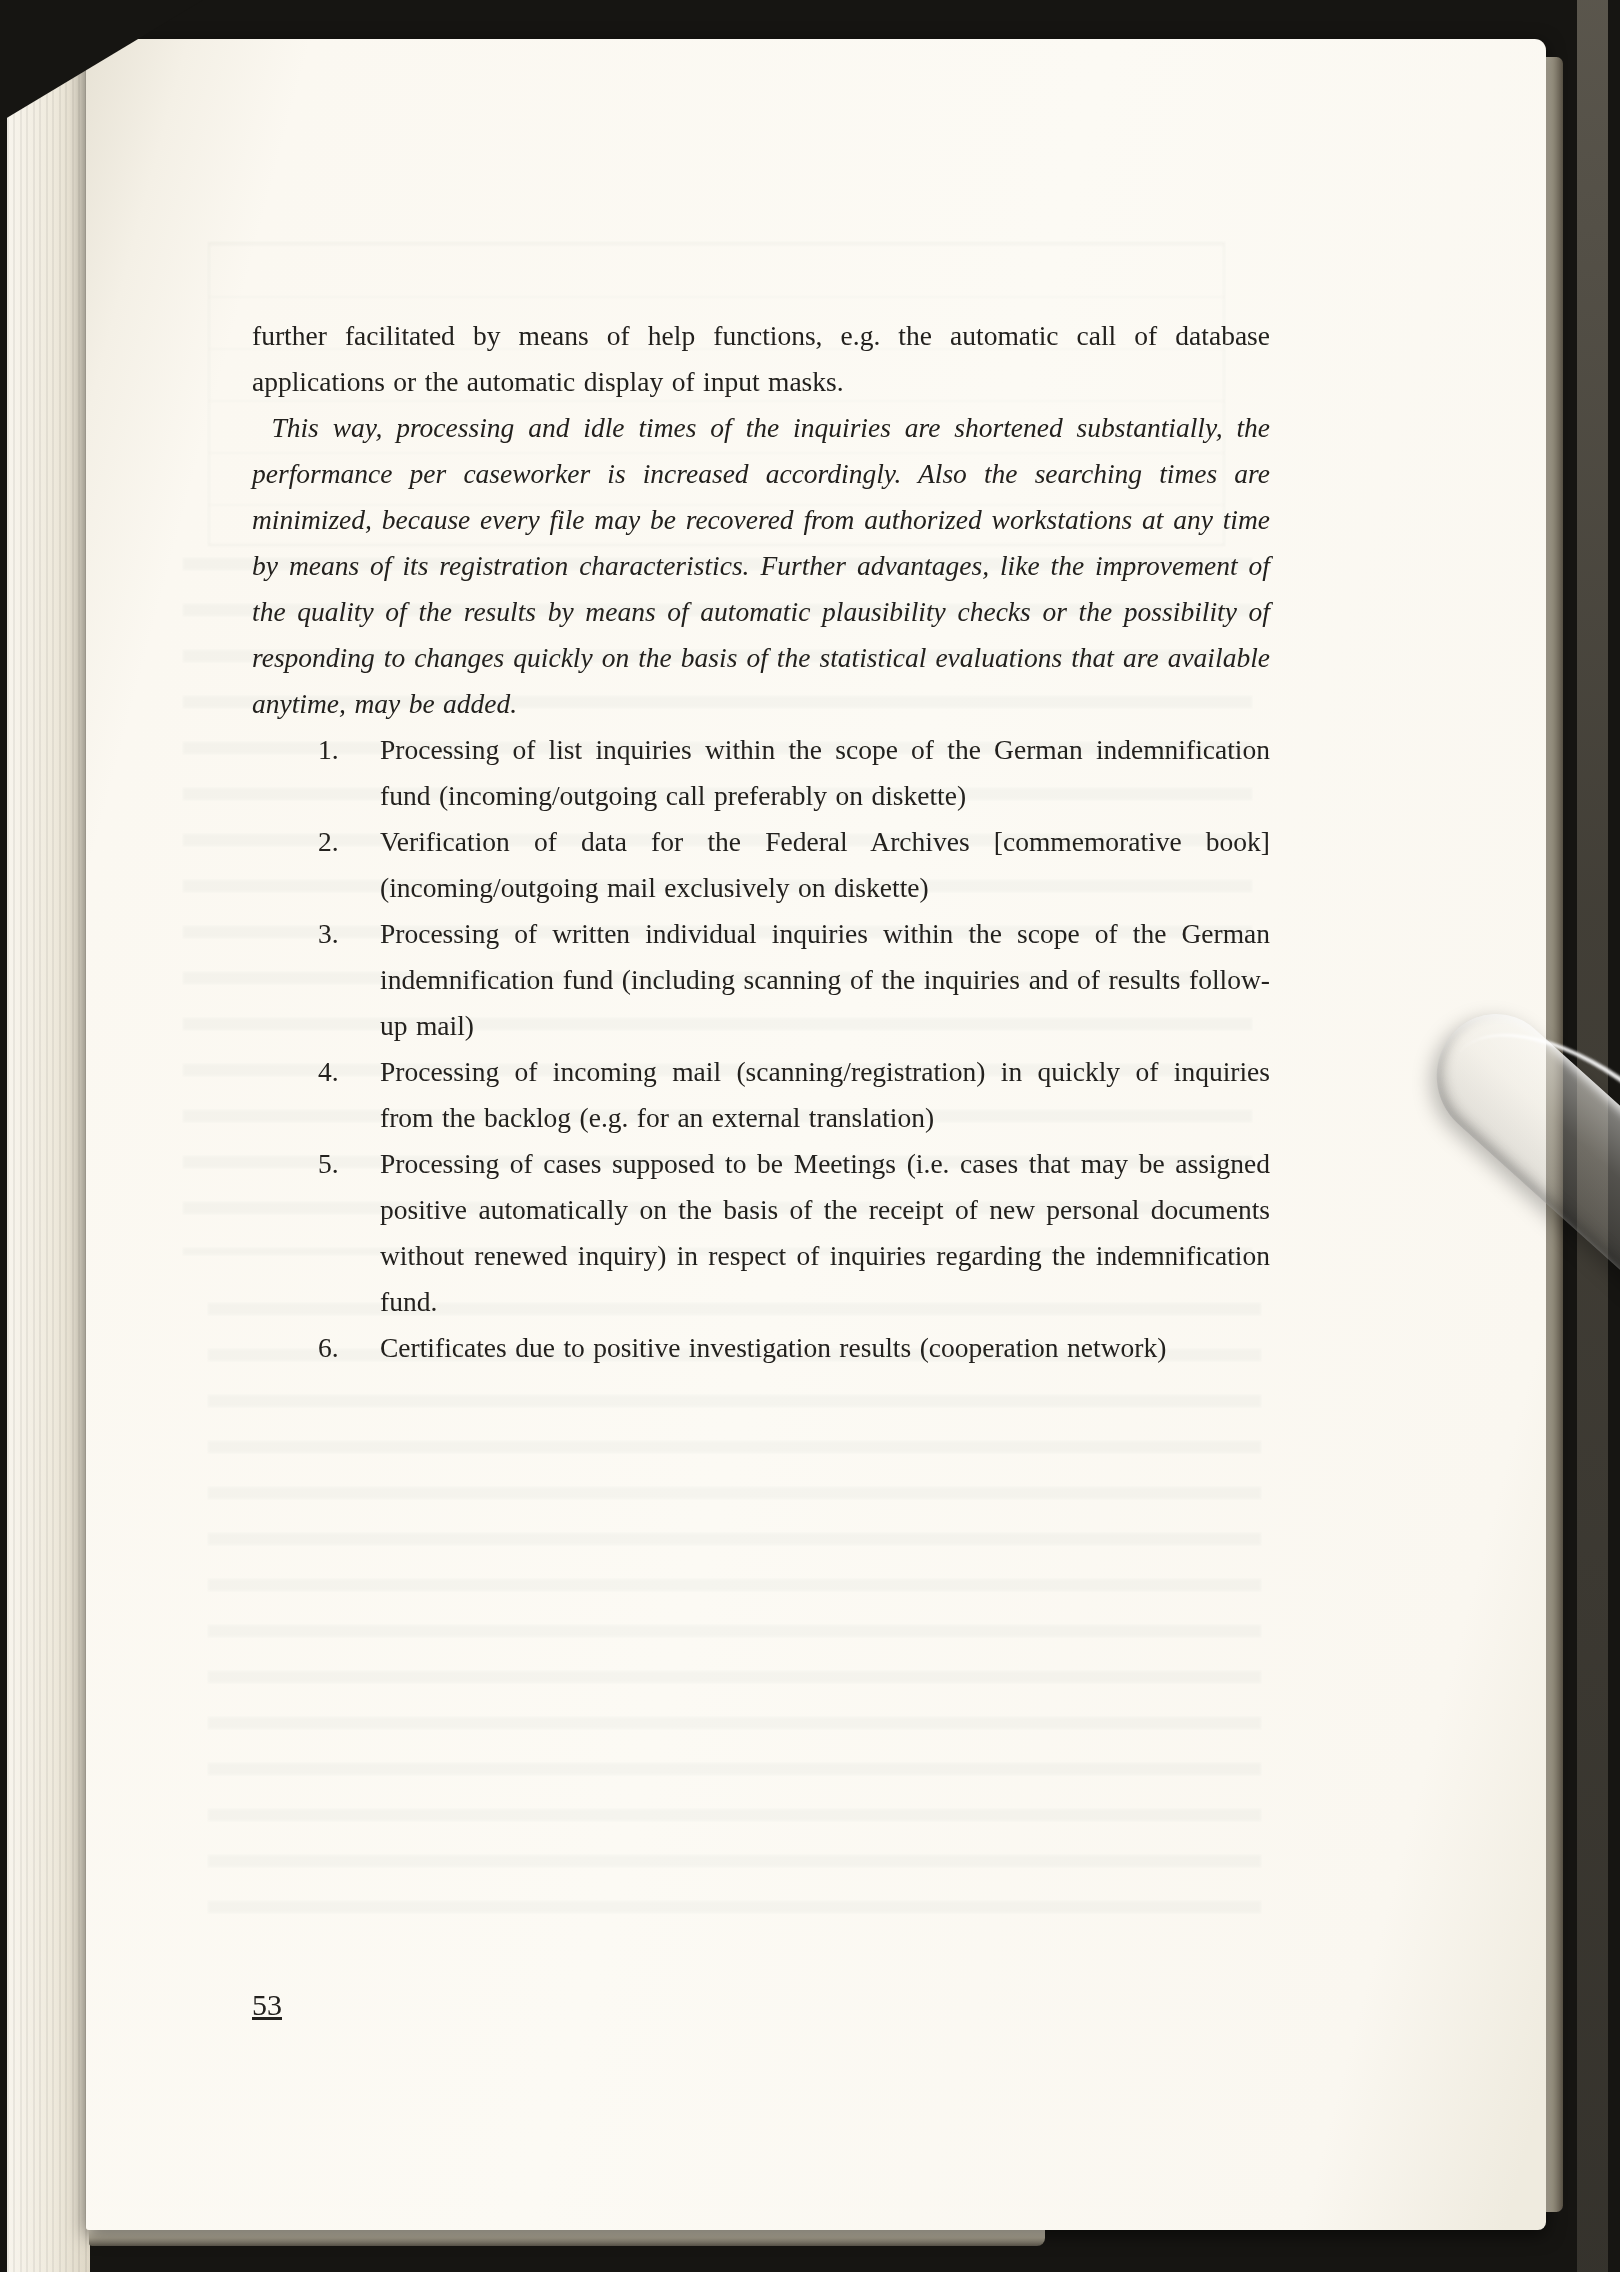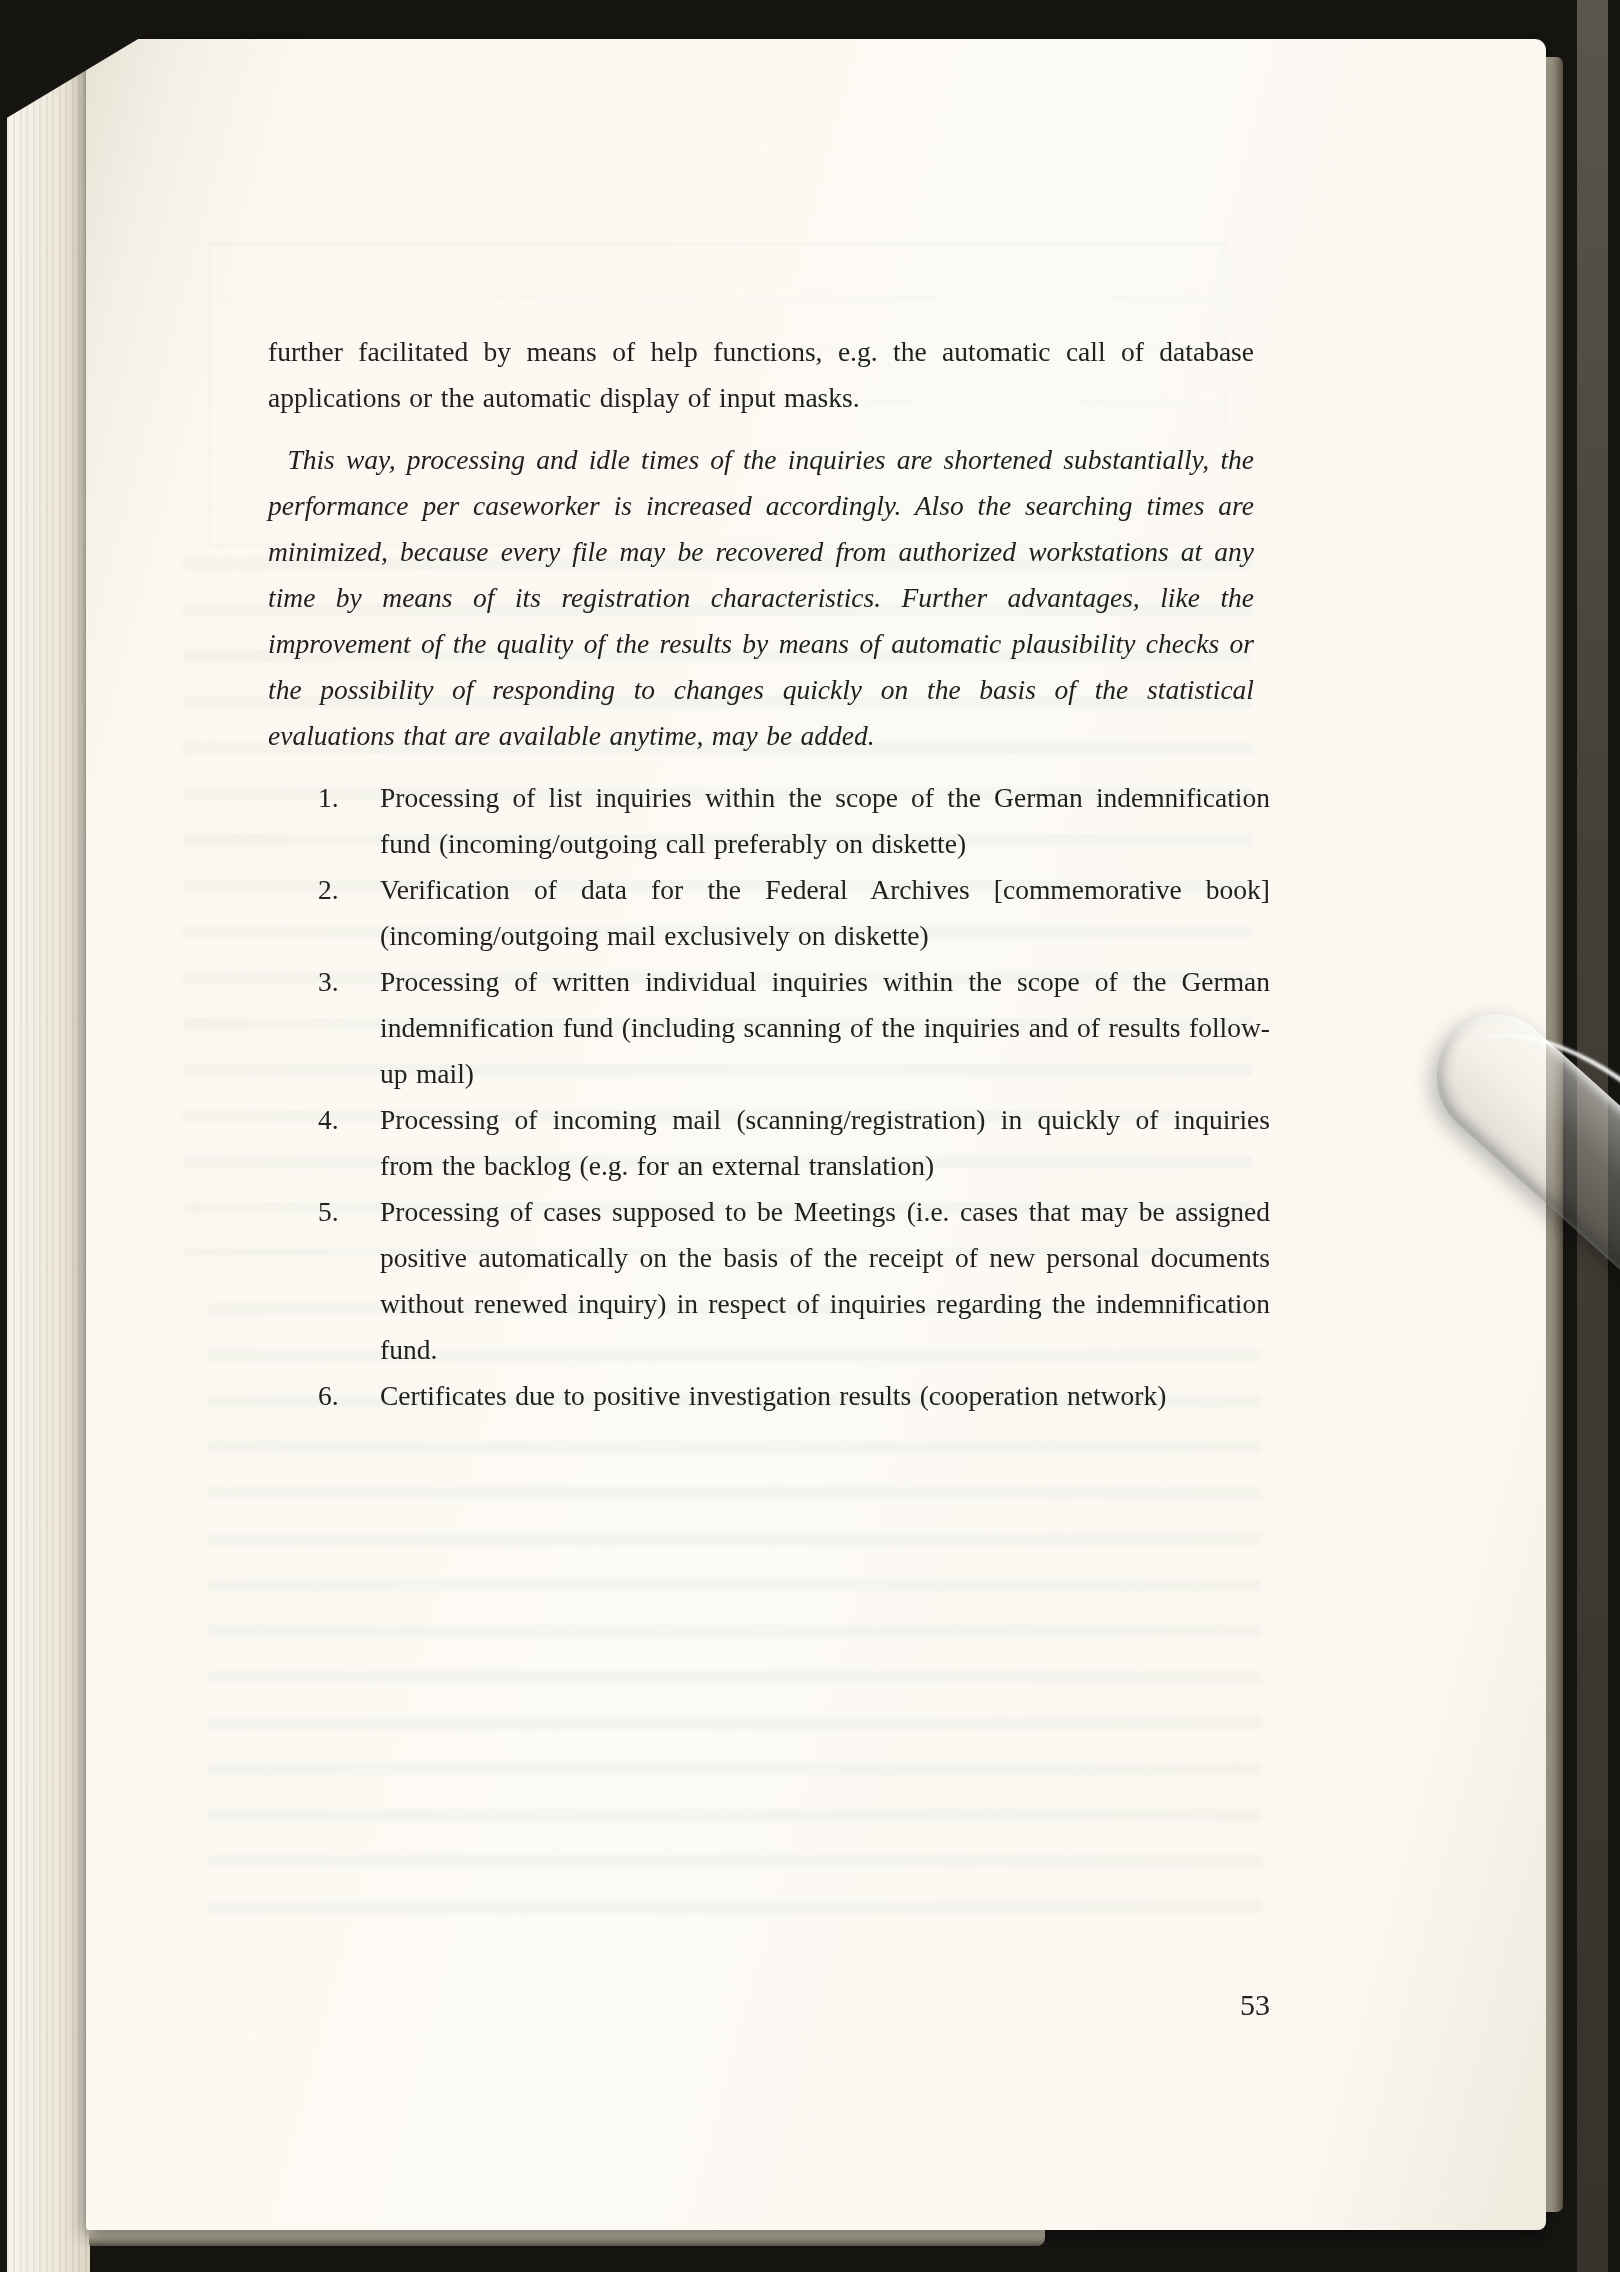--- a/index.html
+++ b/index.html
@@ -118,40 +118,41 @@
     position: absolute;
     left: 166px;
     top: 274px;
     width: 1018px;
     color: #23211e;
     font-size: 27.5px;
     line-height: 46px;
     text-align: justify;
     word-spacing: 1.6px;
   }
-  .para { margin: 16px; }
+  .para { margin: 0; }
   .para.indent { text-indent: 19.4px; font-style: italic; }
 
   .numbered-list { margin-top: 0; }
   .list-item {
     display: grid;
     grid-template-columns: 62px 1fr;
     margin-left: 66px;
   }
   .list-item .num { text-align: left; }
   .list-item .li-text { text-align: justify; }
 
   .page-number {
     position: absolute;
     left: 166px;
     top: 1949px;
     width: 1018px;
-    text-align: right;
+    text-align: left;
     font-size: 30px;
     color: #23211e;
+    text-decoration: underline;
   }
 
   
   .clip {
     position: absolute;
     left: 1394px;
     top: 1045px;
     width: 324px;
     height: 340px;
     z-index: 8;

